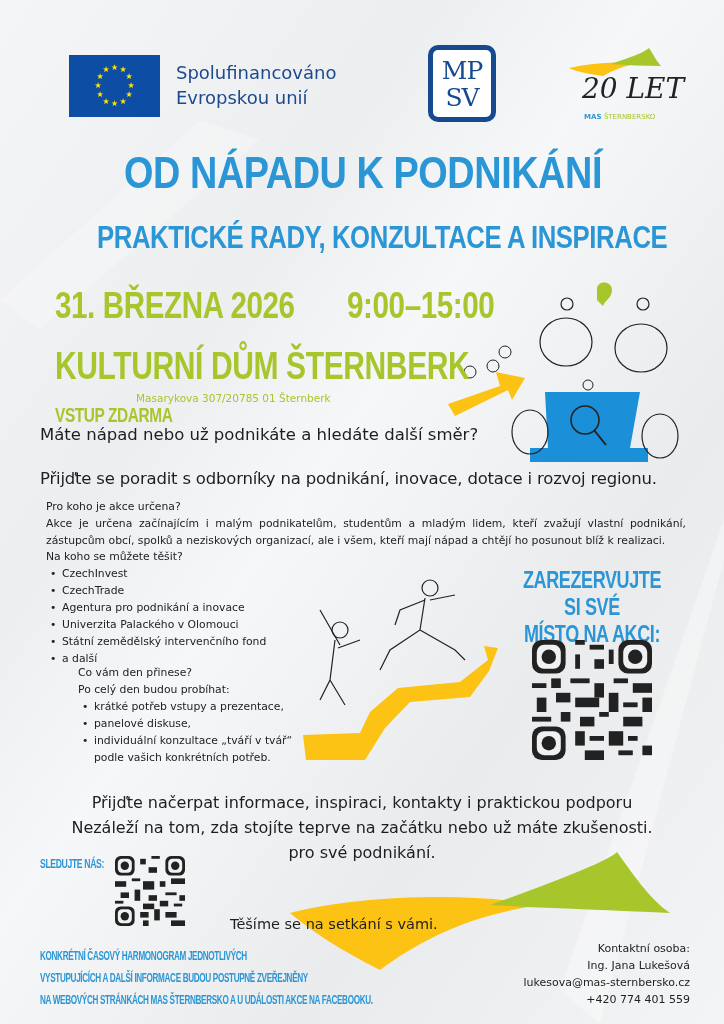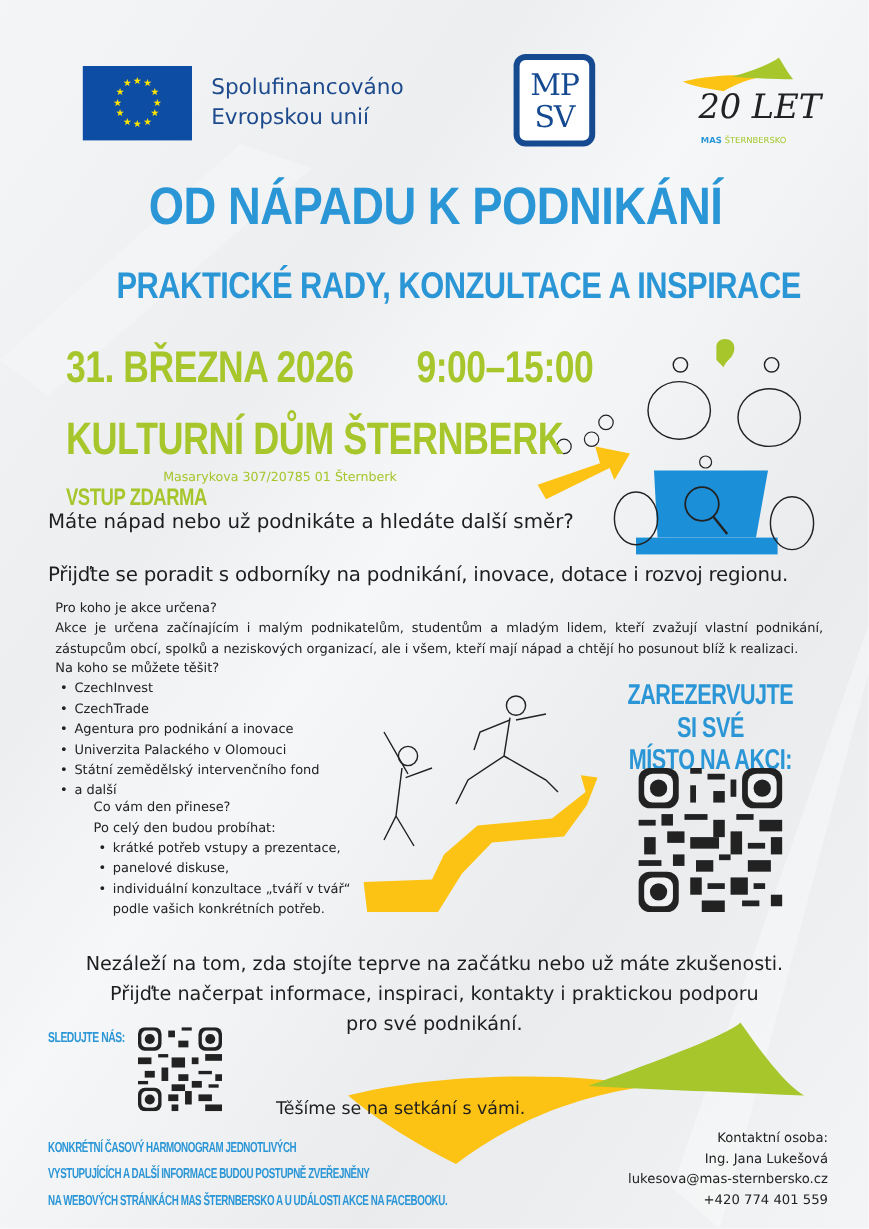--- a/index.html
+++ b/index.html
@@ -210,22 +210,22 @@
         <rect x="12" y="20" width="3" height="1"></rect>
         <rect x="16" y="19" width="3" height="3"></rect>
         <rect x="20" y="20" width="2" height="1"></rect>
         <rect x="23" y="22" width="2" height="2"></rect>
         <rect x="11" y="23" width="4" height="2"></rect>
         <rect x="18" y="23" width="3" height="1"></rect>
     </g>
   </svg>
 
   <div class="abs closing">
+    <div>Přijďte načerpat informace, inspiraci, kontakty i praktickou podporu</div>
     <div>Nezáleží na tom, zda stojíte teprve na začátku nebo už máte zkušenosti.</div>
-    <div>Přijďte načerpat informace, inspiraci, kontakty i praktickou podporu</div>
     <div>pro své podnikání.</div>
   </div>
 
   <div class="abs cond blue follow">SLEDUJTE NÁS:</div>
   <svg class="abs qr-small" viewBox="0 0 25 25">
     <rect x="0" y="0" width="7" height="7" rx="2" fill="#222"></rect>
       <rect x="1" y="1" width="5" height="5" rx="1.5" fill="#f0f1f2"></rect>
       <rect x="2" y="2" width="3" height="3" rx="1.5" fill="#222"></rect>
     <rect x="18" y="0" width="7" height="7" rx="2" fill="#222"></rect>
       <rect x="19" y="1" width="5" height="5" rx="1.5" fill="#f0f1f2"></rect>

